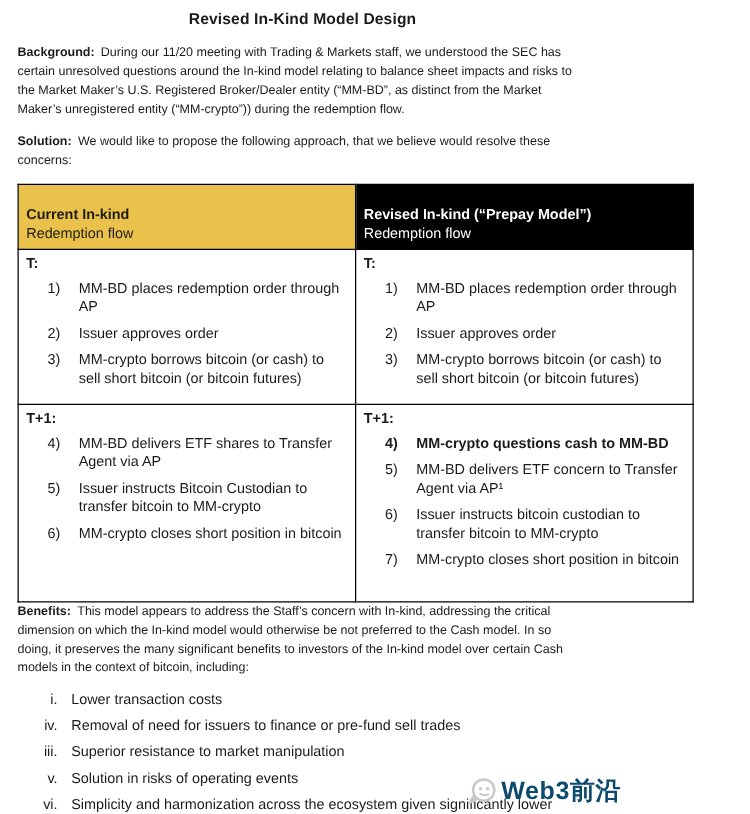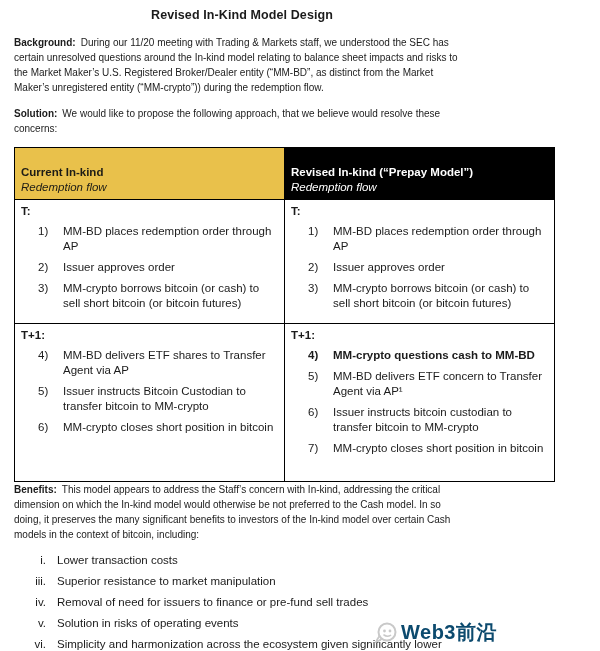--- a/index.html
+++ b/index.html
@@ -35,21 +35,21 @@
   table.compare th, table.compare td {
     border: 1px solid #000;
     vertical-align: top;
     width: 50%;
   }
   table.compare { border: 1.5px solid #000; }
   th.hdr { text-align: left; padding: 17px 8px 4px 6px; height: 30px; font-weight: normal; }
   th.hdr-current { background: #E9C14B; color: #1d1c16; }
   th.hdr-revised { background: #000000; color: #ffffff; }
   .hdr-title { font-weight: bold; }
-  .hdr-sub { font-style: italic; }
+  .hdr-sub { }
 
   td.cell { padding: 4px 6px 6px 6px; }
   tr.row-t td.cell { height: 123px; }
   tr.row-t1 td.cell { height: 158px; }
   .rlabel { font-weight: bold; margin: 0 0 5px 0; }
   .step { display: flex; margin: 0 0 6px 17px; }
   .step .num { flex: none; width: 25px; }
   .step .txt { flex: 1; padding-right: 2px; }
   .step.bold .txt, .step.bold .num { font-weight: bold; }
 
@@ -168,26 +168,26 @@
   </table>
 
   <p class="para benefits-para"><span class="lead">Benefits:</span><span>This model appears to address the Staff’s concern with In-kind, addressing the critical dimension on which the In-kind model would otherwise be not preferred to the Cash model.  In so doing, it preserves the many significant benefits to investors of the In-kind model over certain Cash models in the context of bitcoin, including:</span></p>
 
   <div class="blist">
     <div class="bitem">
         <span class="rnum">i.</span>
         <span class="btxt">Lower transaction costs</span>
       </div>
     <div class="bitem">
+        <span class="rnum">iv.</span>
+        <span class="btxt">Removal of need for issuers to finance or pre-fund sell trades</span>
+      </div>
+    <div class="bitem">
         <span class="rnum">iii.</span>
         <span class="btxt">Superior resistance to market manipulation</span>
-      </div>
-    <div class="bitem">
-        <span class="rnum">iv.</span>
-        <span class="btxt">Removal of need for issuers to finance or pre-fund sell trades</span>
       </div>
     <div class="bitem">
         <span class="rnum">v.</span>
         <span class="btxt">Solution in risks of operating events</span>
       </div>
     <div class="bitem">
         <span class="rnum">vi.</span>
         <span class="btxt">Simplicity and harmonization across the ecosystem given significantly lower variance on how In-kind models can be executed vs. Cash models</span>
       </div>
   </div>

